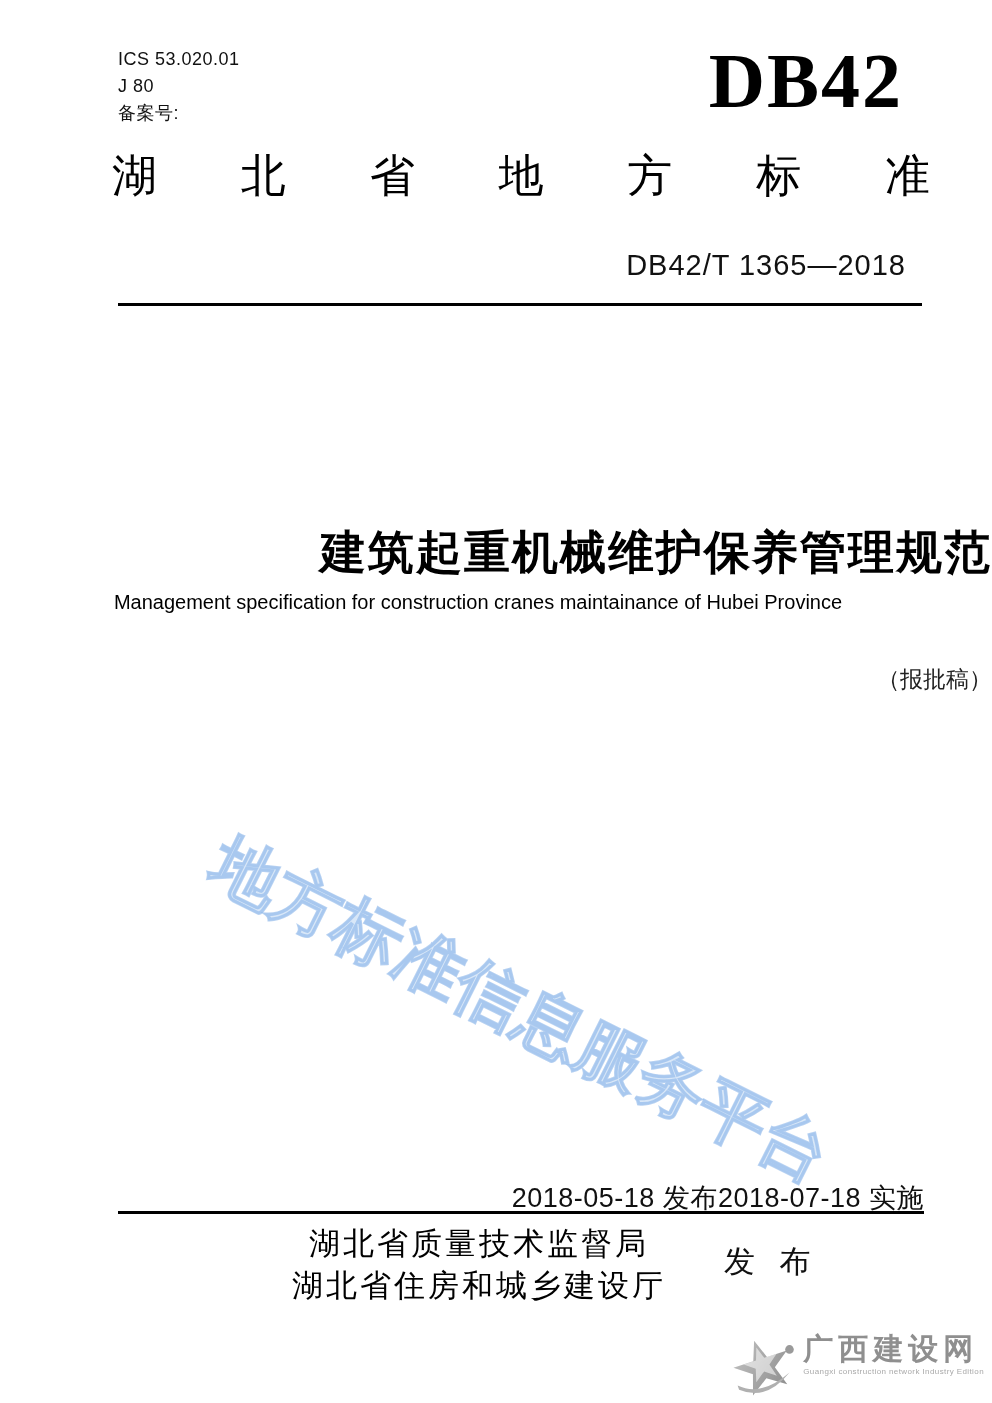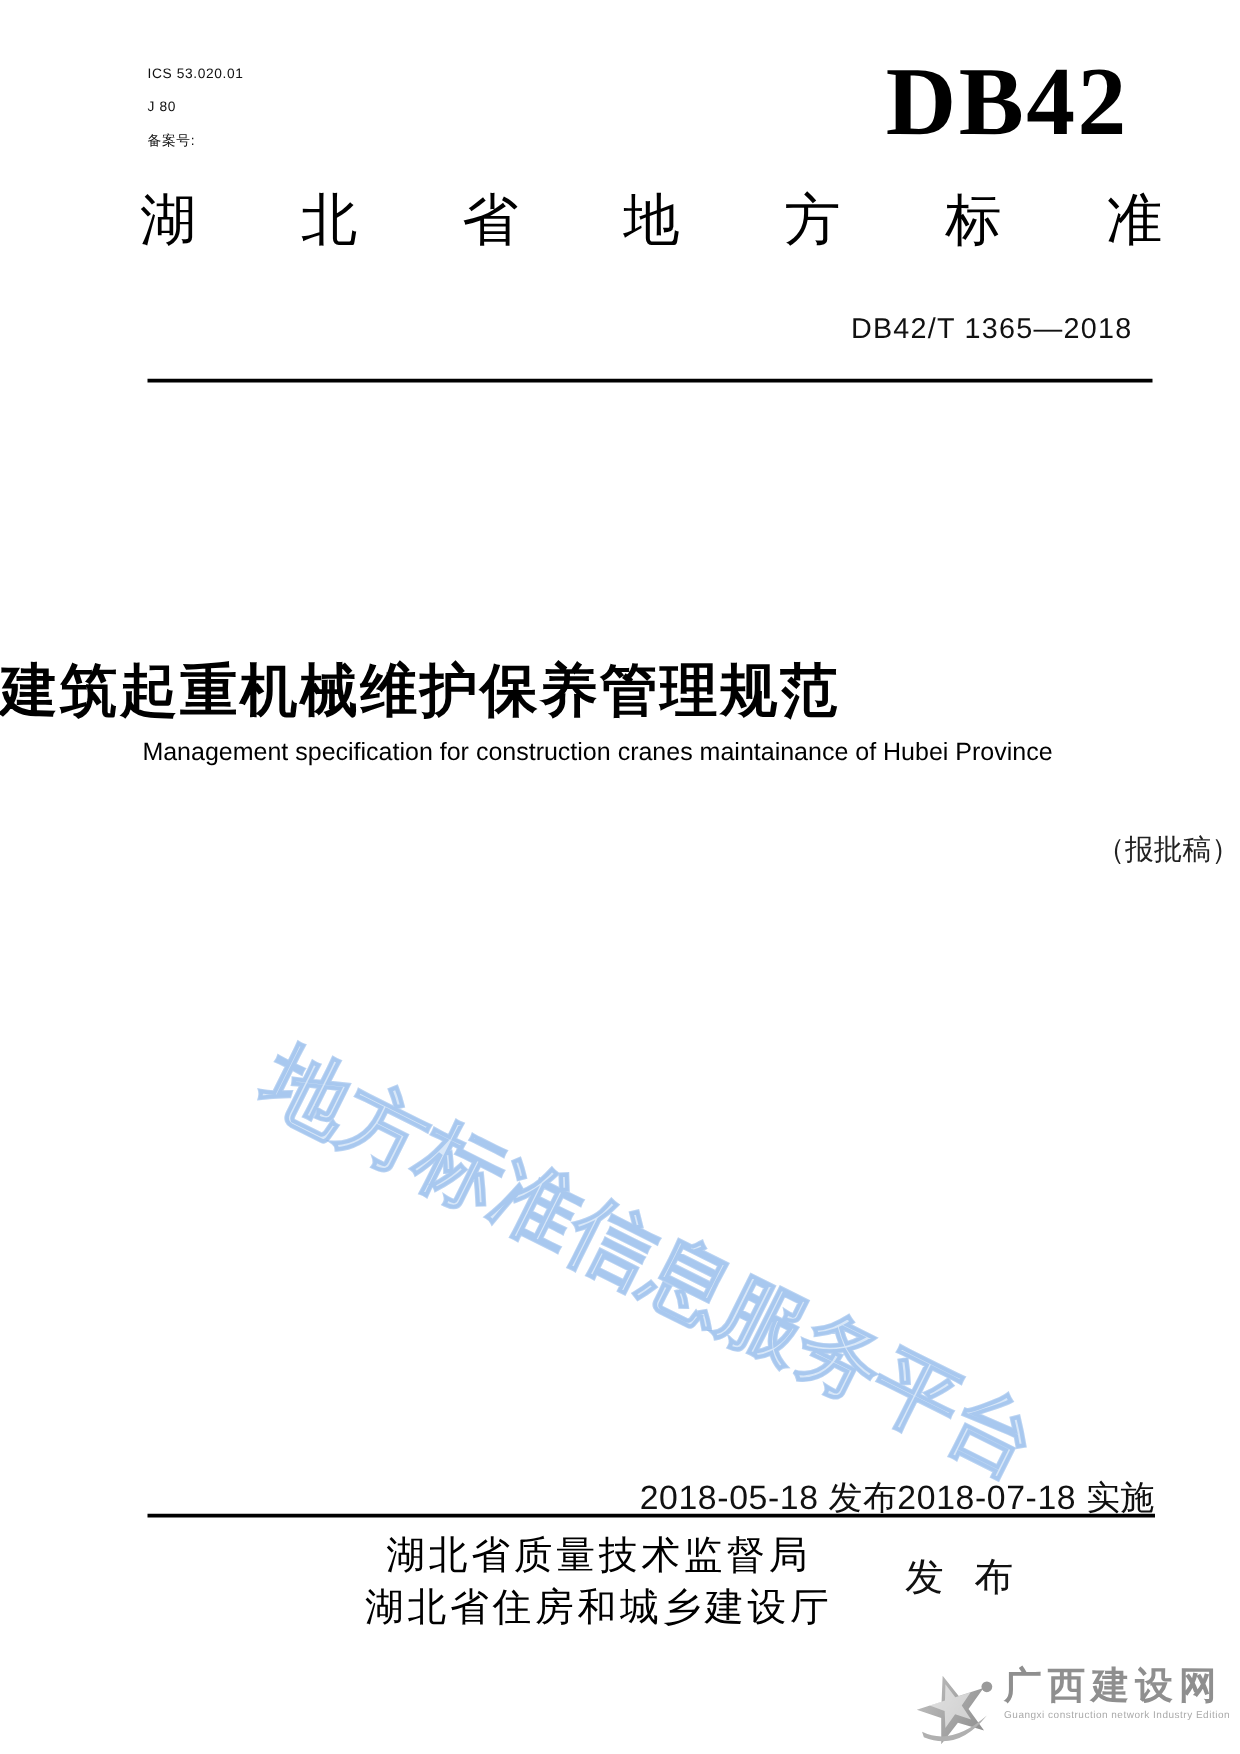--- a/index.html
+++ b/index.html
@@ -4,42 +4,42 @@
 <style>
   * { margin:0; padding:0; box-sizing:border-box; }
   html,body { background:#ffffff; }
   body {
     width:992px; height:1403px; position:relative; overflow:hidden;
     font-family:"Liberation Sans", sans-serif; color:#111;
   }
   .abs { position:absolute; }
 
   
-  .ics-block { left:118px; top:46px; font-size:11px; line-height:27px; letter-spacing:0.5px; }
+  .ics-block { left:118px; top:46px; font-size:18px; line-height:27px; letter-spacing:0.5px; }
 
   
   .db42 {
     right:89px; top:36px;
     font-family:"Liberation Serif", serif; font-weight:bold;
     font-size:78px; letter-spacing:2px; color:#000;
   }
 
   
   .province-row {
     left:112px; top:146px; width:818px;
     font-size:45px; color:#000;
     text-align:justify; text-align-last:justify;
   }
 
-  .doc-number { right:86px; top:249px; font-size:23px; letter-spacing:1px;margin-left:41px; }
+  .doc-number { right:86px; top:249px; font-size:29px; letter-spacing:1px;margin-left:41px; }
 
   .rule-top { left:118px; top:303px; width:804px; height:3px; background:#000; }
 
   .title-cn {
-    left:0; top:522px; width:992px; text-align:left;
+    left:0; top:522px; width:992px; text-align:right;
     font-size:46px; font-weight:bold; letter-spacing:2px; color:#000;
   }
   .title-en {
     left:0; top:591px; width:956px; text-align:center;
     font-size:20px; letter-spacing:0px; color:#000;
   }
   .draft-note {
     left:0; top:664px; width:992px; text-align:right;
     font-family:"Liberation Serif", serif; font-size:23px; color:#222;
   }

